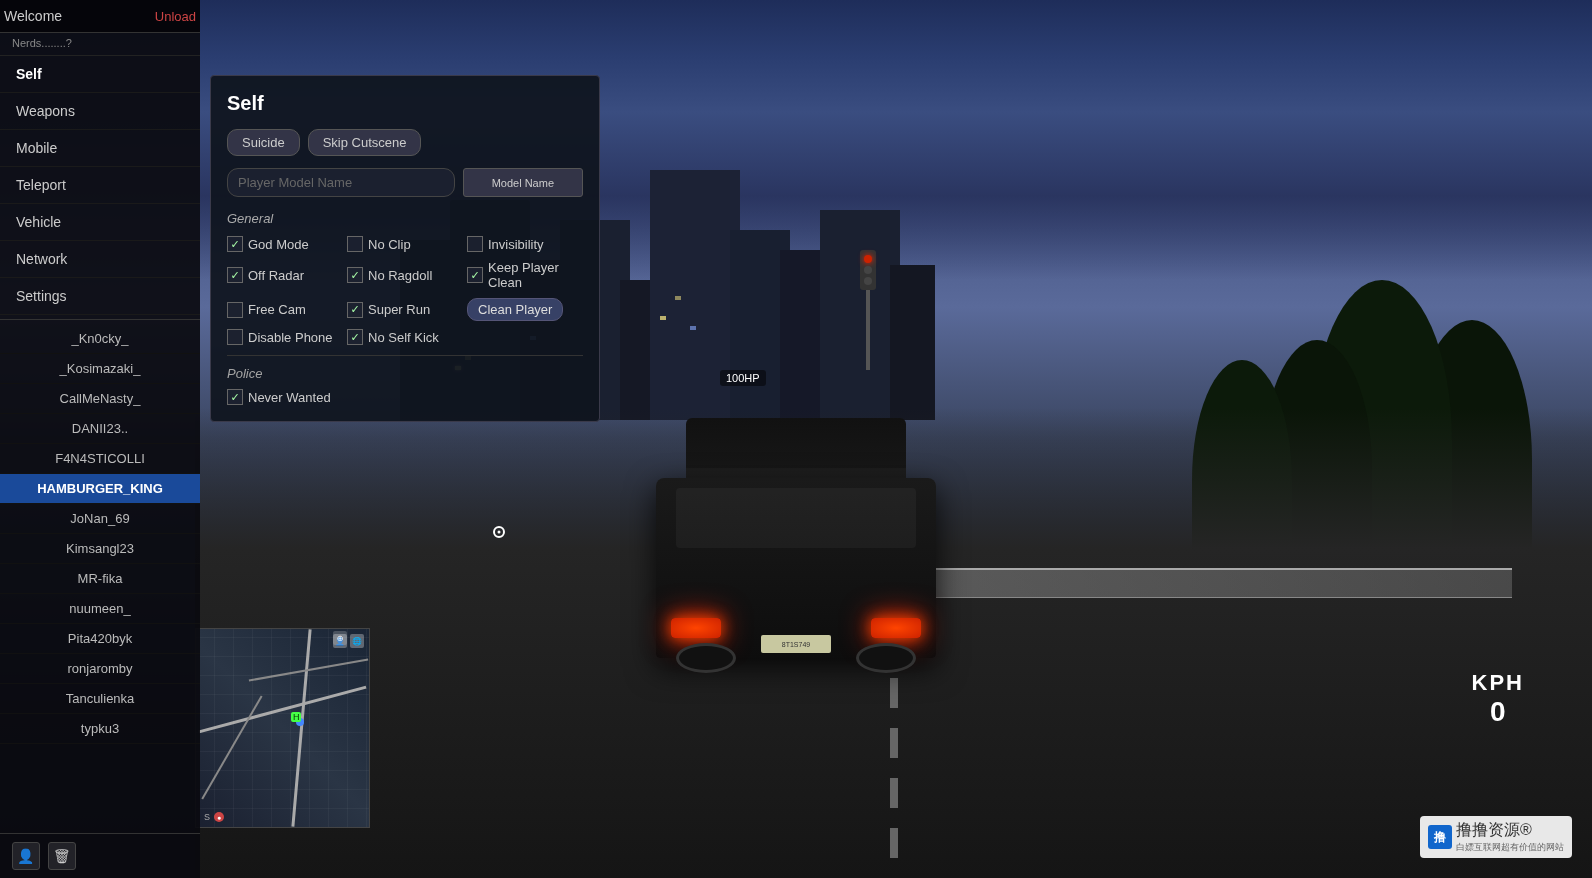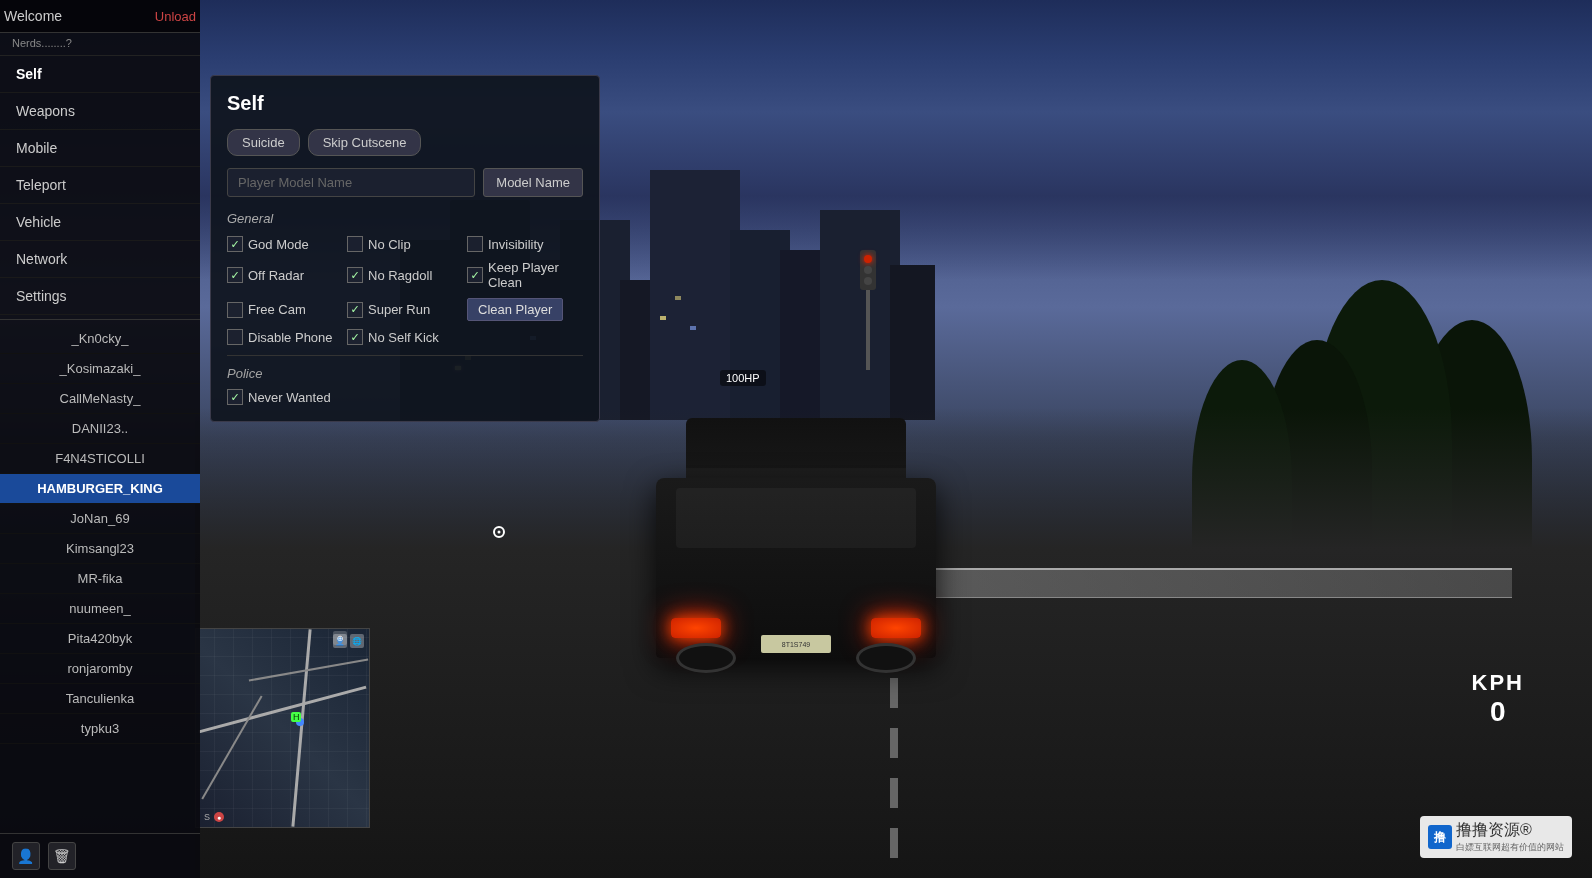--- a/index.html
+++ b/index.html
@@ -338,29 +338,29 @@
       gap: 8px;
       margin-bottom: 14px;
     }
     .panel-input {
       flex: 1;
       background: rgba(30, 35, 50, 0.8);
       border: 1px solid #444;
       color: #888;
       padding: 6px 10px;
       font-size: 13px;
-      border-radius: 3px;
+      border-radius: 11px;
     }
     .panel-input::placeholder { color: #666; }
     .panel-input-btn {
       background: rgba(60, 60, 80, 0.8);
       color: #cccccc;
       border: 1px solid #555;
-      padding: 6px 12px;
-      font-size: 13px;
+      padding: 6px 28px;
+      font-size: 11px;
       cursor: pointer;
       border-radius: 3px;
     }
 
     .section-label {
       color: #aaaaaa;
       font-size: 13px;
       margin-bottom: 10px;
       font-style: italic;
     }
@@ -387,21 +387,21 @@
     .option-check.checked::after {
       content: '✓';
     }
     .option-btn {
       background: rgba(60, 70, 110, 0.9);
       color: #dddddd;
       border: 1px solid #557;
       padding: 3px 10px;
       font-size: 13px;
       cursor: pointer;
-      border-radius: 2px;
+      border-radius: 10px;
     }
 
     .panel-divider {
       height: 1px;
       background: #333;
       margin: 10px 0;
     }
 
     .police-section {
       margin-top: 6px;

